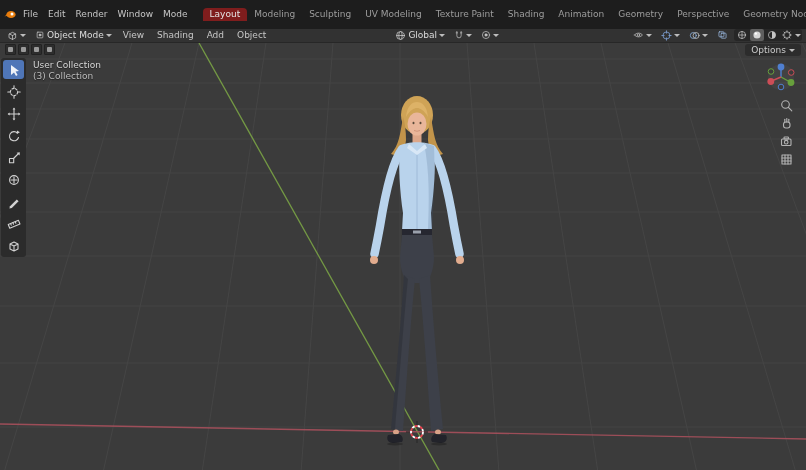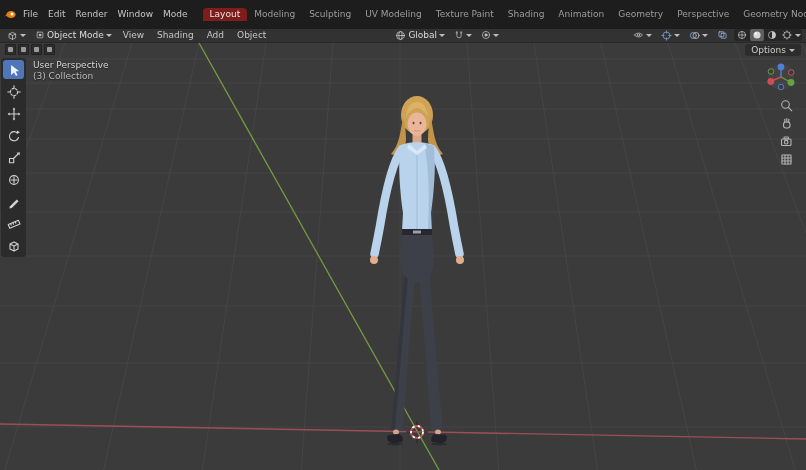--- a/index.html
+++ b/index.html
@@ -348,21 +348,21 @@
           </svg>
       </span>
       <span class="tool">
         <svg width="14" height="14" viewBox="0 0 14 14" class="ticon">
             <path d="M3 5 L7 3 L11 5 L11 10 L7 12 L3 10 Z M3 5 L7 7 L11 5 M7 7 L7 12"></path>
           </svg>
       </span>
     </div>
 
     <div class="vp-label">
-      <div>User Perspective</div>
+      <div>User Collection</div>
       <div class="sub">(3) Collection</div>
     </div>
 
     <div class="gizmo">
       <svg width="28" height="28" viewBox="0 0 28 28">
         <circle cx="14" cy="14" r="13" fill="rgba(255,255,255,0.04)"></circle>
         <line x1="14" y1="14" x2="14" y2="5" stroke="#4f7fd0" stroke-width="1.4"></line>
         <line x1="14" y1="14" x2="23" y2="19" stroke="#67a03c" stroke-width="1.4"></line>
         <line x1="14" y1="14" x2="4.5" y2="18" stroke="#cc4d57" stroke-width="1.4"></line>
         <circle cx="14" cy="4" r="3.4" fill="#4f7fd0"></circle>

